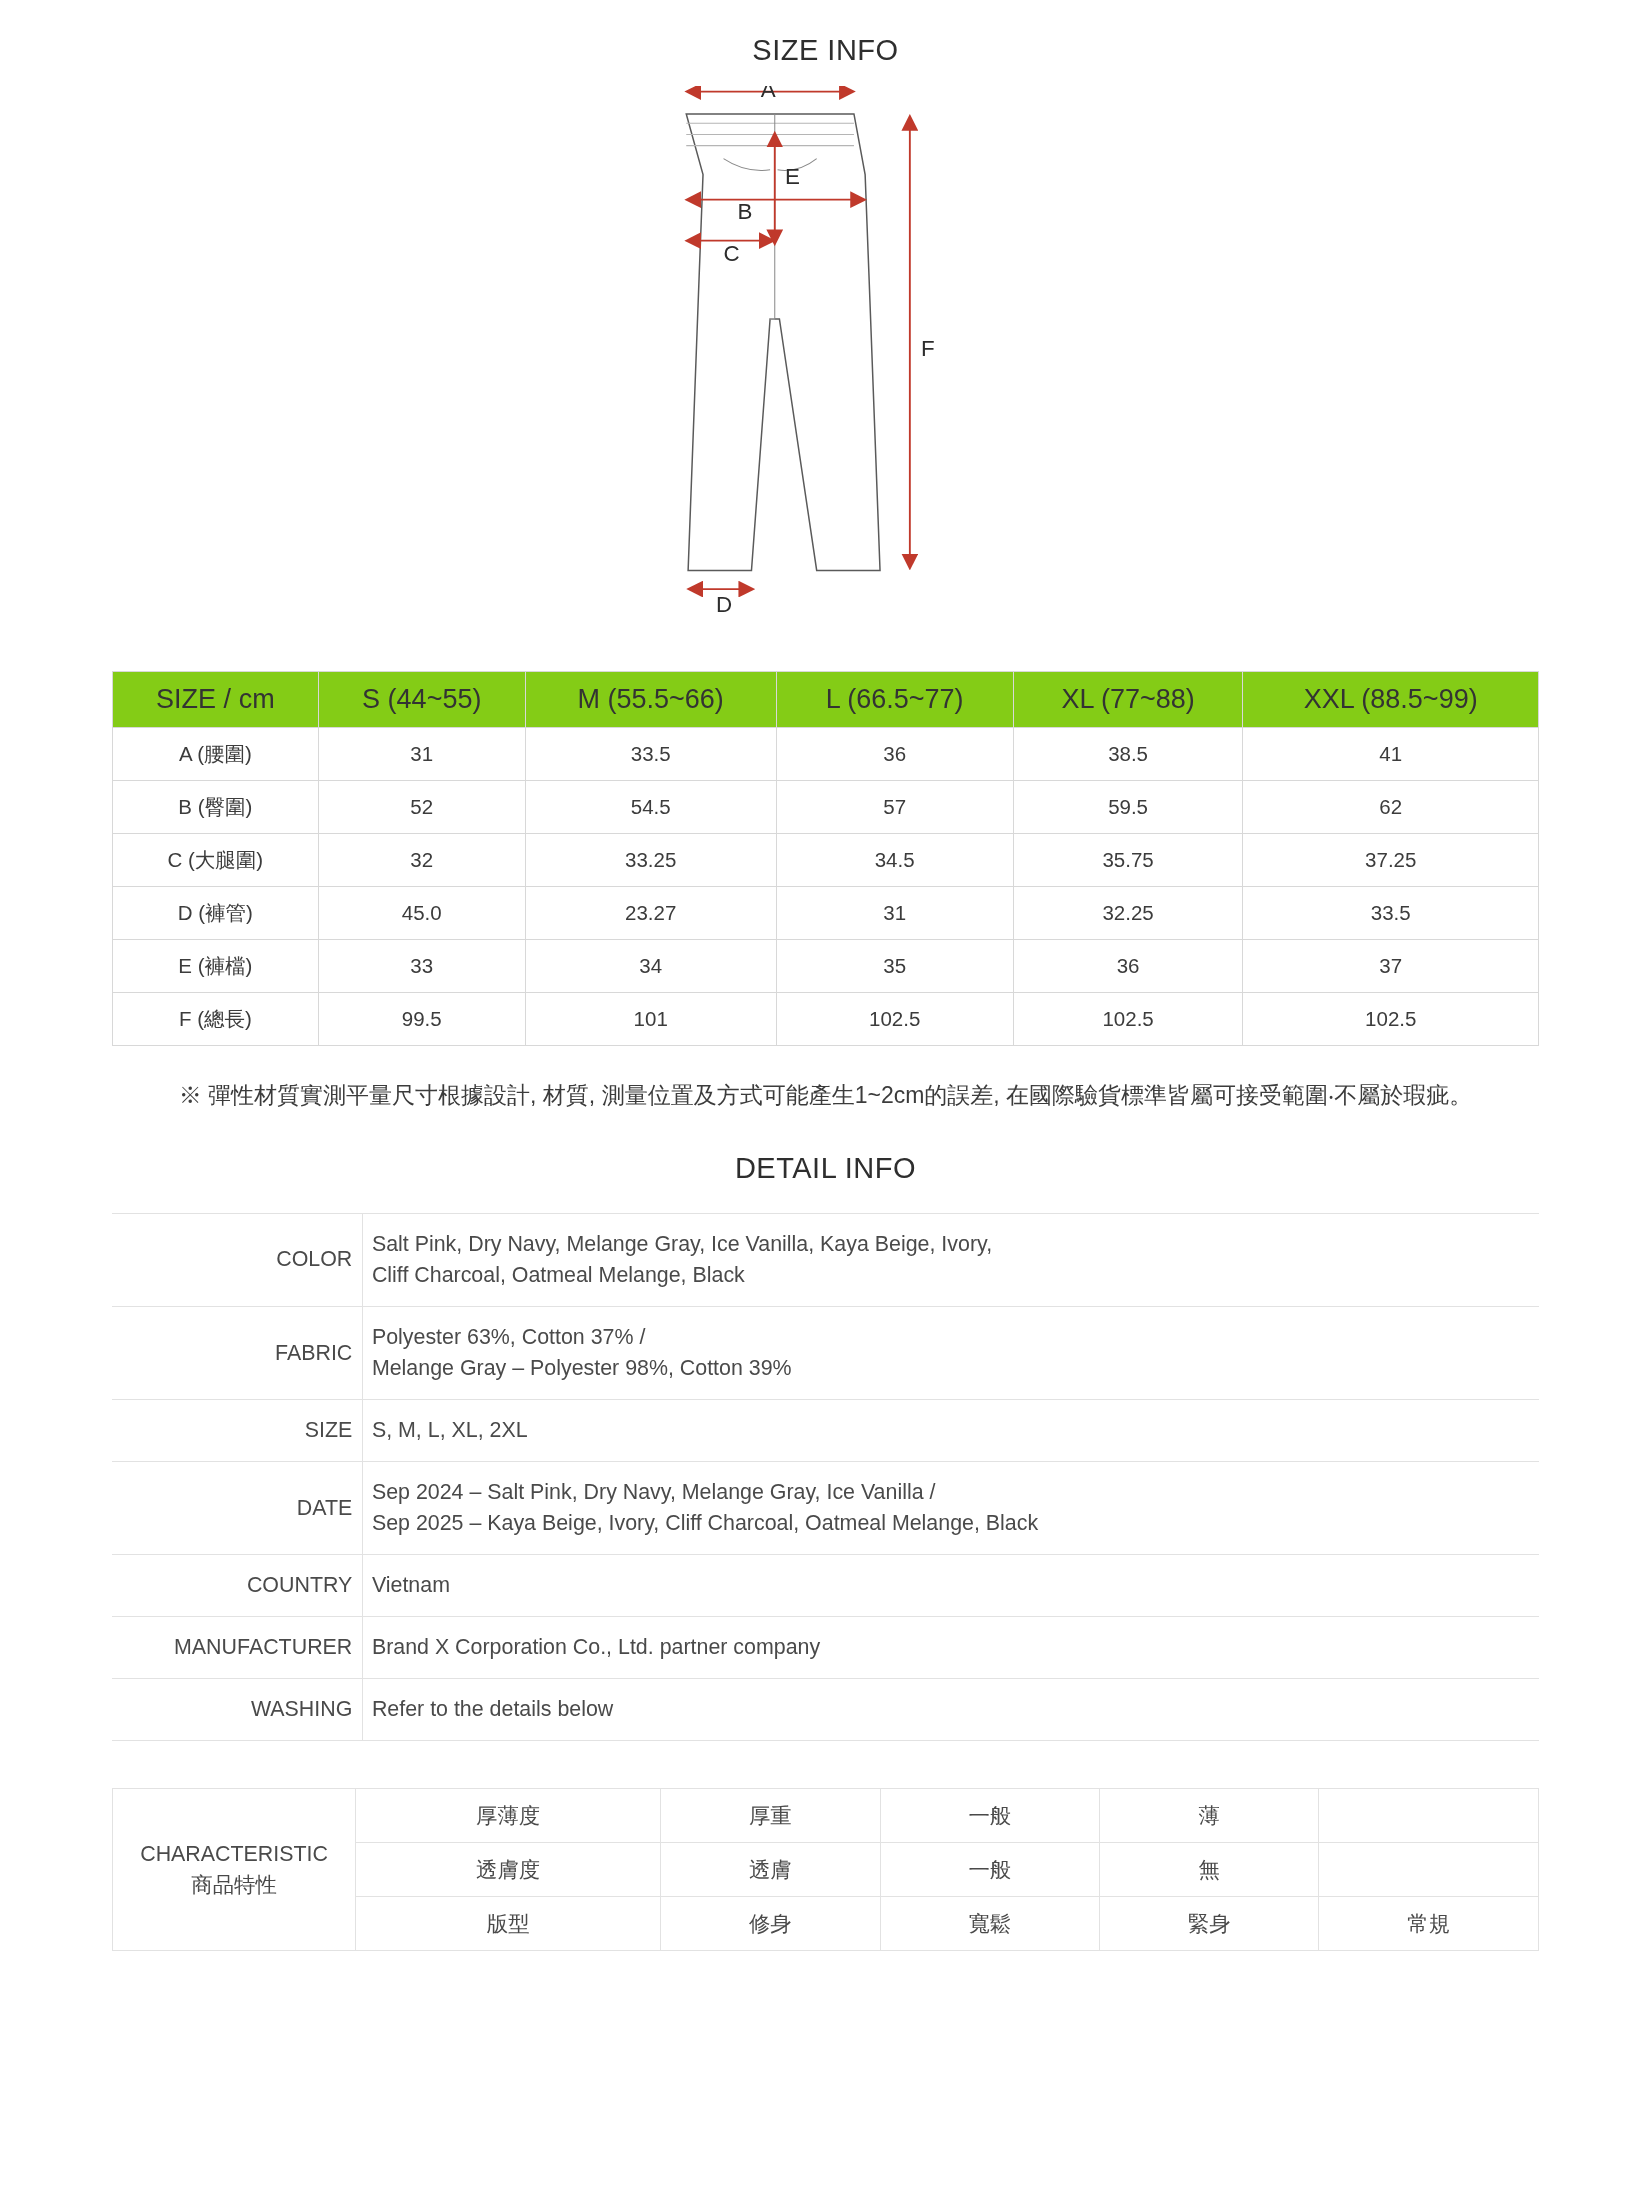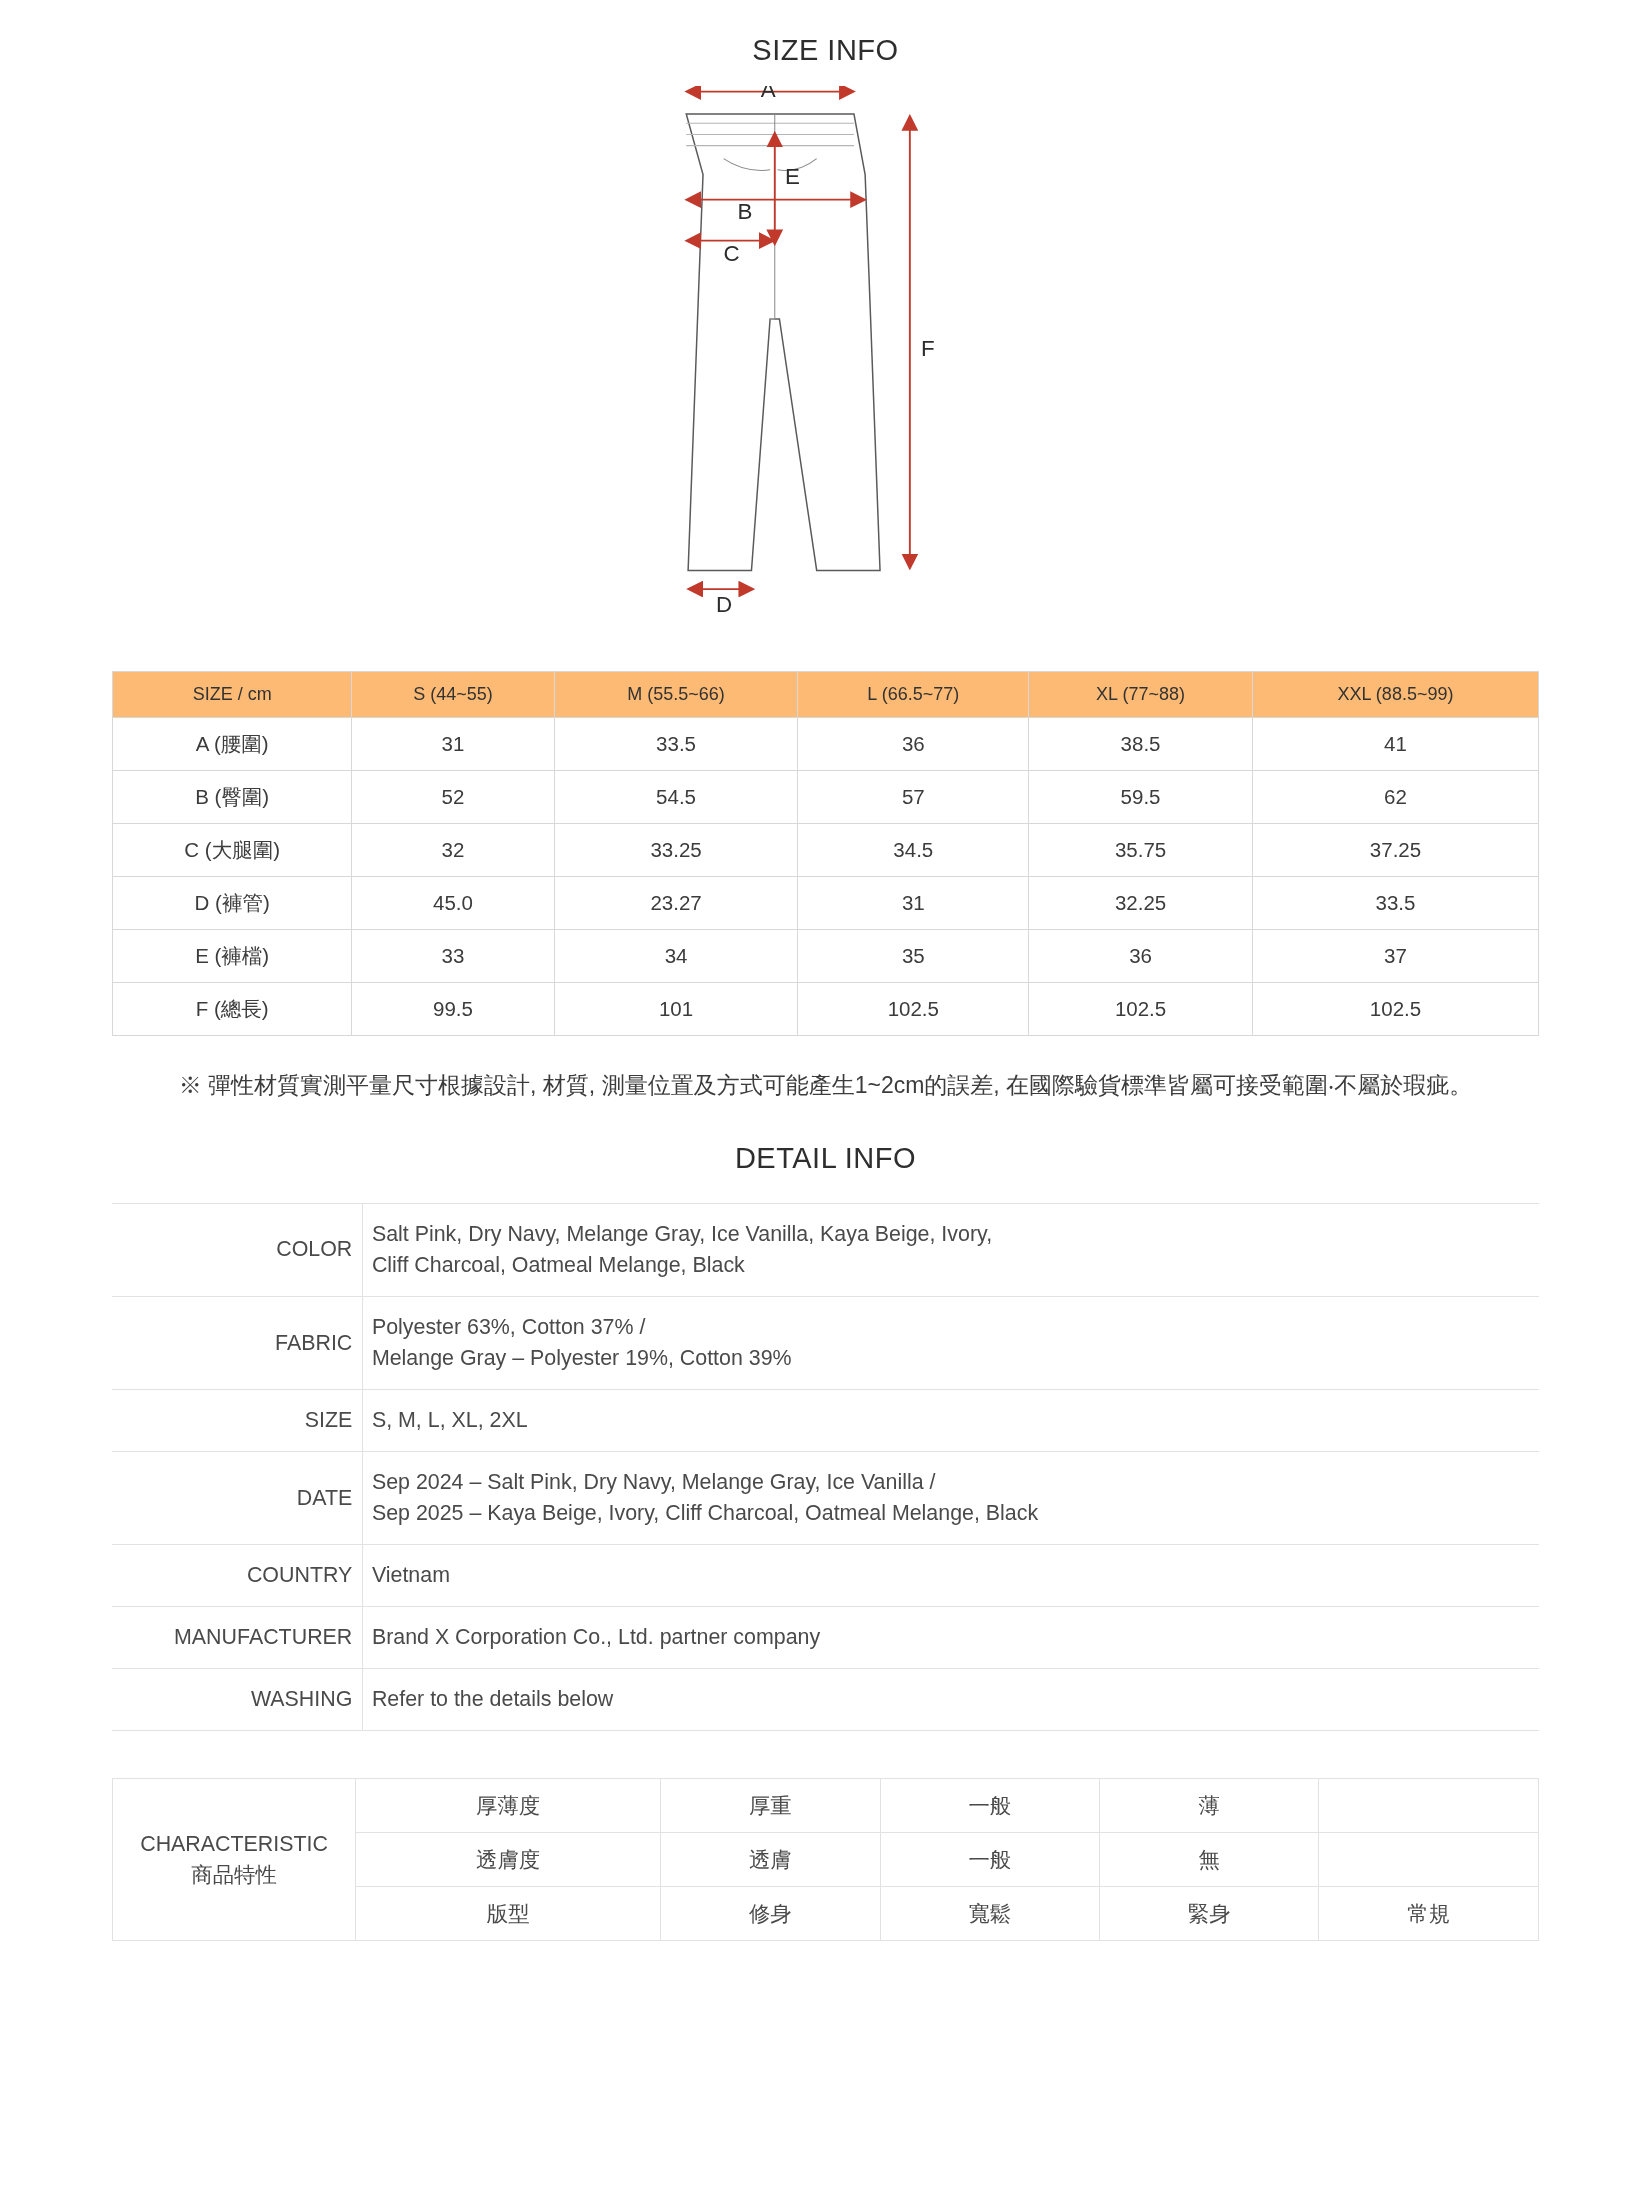--- a/index.html
+++ b/index.html
@@ -59,22 +59,22 @@
   table.size-table th,
   table.size-table td {
     border: 0.9px solid #d8d8d8;
     text-align: center;
     padding: 12px 3.7px;
     font-weight: 400;
     color: #3c3c3c;
     white-space: nowrap;
   }
   table.size-table thead th {
-    background: #fdba74;
-    font-size: 18px;
+    background: #84cc16;
+    font-size: 27px;
     color: #333;
   }
   table.size-table tbody th {
     font-weight: 400;
   }
   table.size-table tbody tr td:first-child { }
 
   .note {
     text-align: center;
     font-size: 23px;
@@ -265,21 +265,21 @@
           <td class="dt-label">COLOR</td>
           <td class="dt-value">
             <div>Salt Pink, Dry Navy, Melange Gray, Ice Vanilla, Kaya Beige, Ivory,</div>
             <div>Cliff Charcoal, Oatmeal Melange, Black</div>
           </td>
         </tr>
         <tr>
           <td class="dt-label">FABRIC</td>
           <td class="dt-value">
             <div>Polyester 63%, Cotton 37% /</div>
-            <div>Melange Gray – Polyester 19%, Cotton 39%</div>
+            <div>Melange Gray – Polyester 98%, Cotton 39%</div>
           </td>
         </tr>
         <tr>
           <td class="dt-label">SIZE</td>
           <td class="dt-value">
             <div>S, M, L, XL, 2XL</div>
           </td>
         </tr>
         <tr>
           <td class="dt-label">DATE</td>

